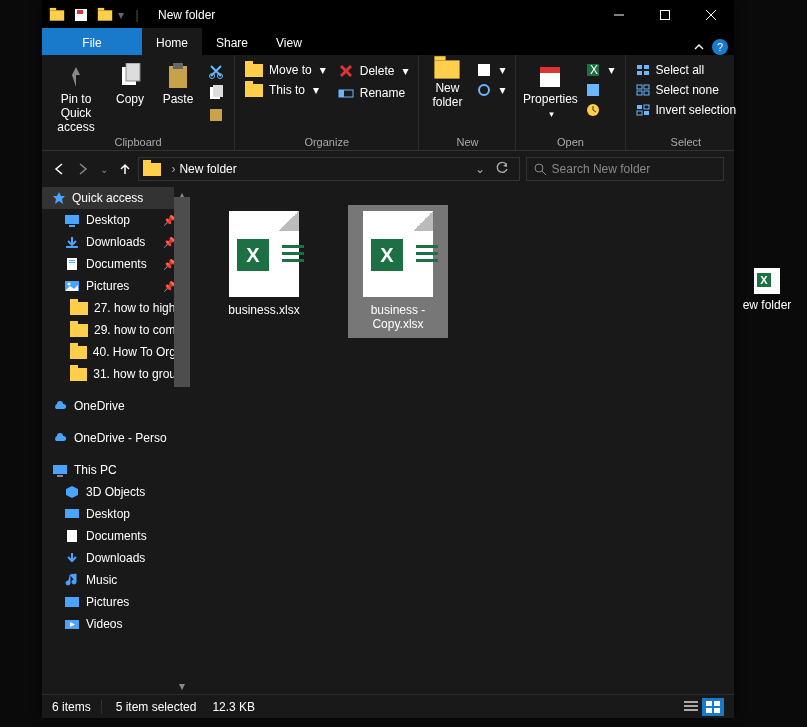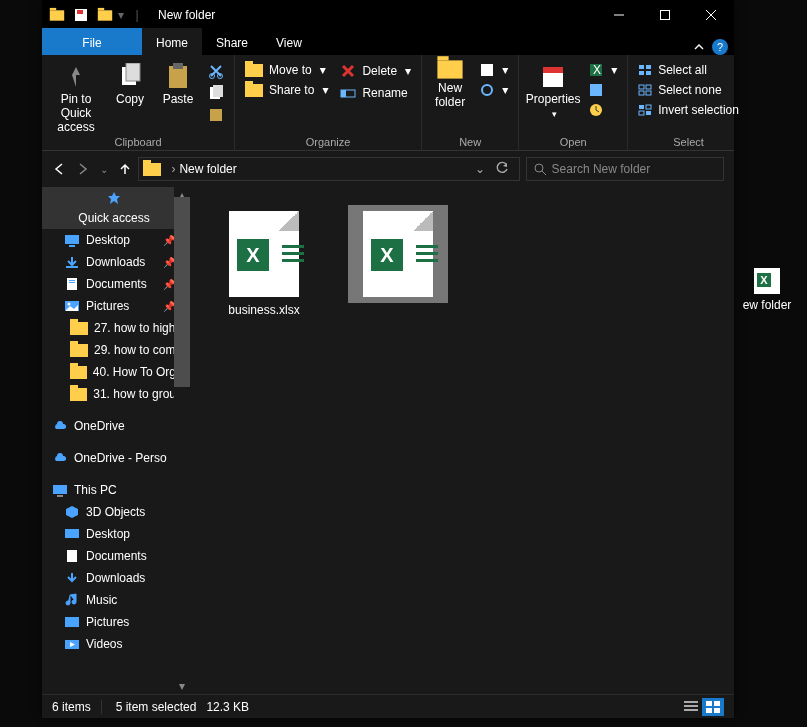--- a/index.html
+++ b/index.html
@@ -56,21 +56,21 @@
   
   .body { flex: 1; display: flex; overflow: hidden; }
   .sidebar-wrap { width: 148px; position: relative; }
   .sidebar { width: 140px; background: #191919; overflow: hidden; height:100%; }
   .sb-scroll-track { position:absolute; right:0; top:0; width:16px; height:100%; background:#191919; }
   .sb-scroll-thumb { position:absolute; right:0; top:10px; width:16px; height:190px; background:#4d4d4d; }
   .sb-arrow { position:absolute; right:0; width:16px; height:16px; display:flex; align-items:center; justify-content:center; color:#888; background:#191919; }
   .sb-item { display: flex; align-items: center; gap: 6px; padding: 4px 6px 4px 10px; font-size: 12px; white-space: nowrap; overflow: hidden; }
   .sb-item.indent1 { padding-left: 22px; }
   .sb-item.indent2 { padding-left: 28px; }
-  .sb-item.active { background: #333; flex-direction: column; }
+  .sb-item.active { background: #333; }
   .sb-item .pin { margin-left: auto; color:#888; font-size:10px; }
   .sb-sep { height: 10px; }
 
   .files { flex: 1; background: #191919; padding: 18px 24px; display: flex; gap: 34px; align-items: flex-start; }
   .file { width: 100px; display: flex; flex-direction: column; align-items: center; gap: 6px; padding: 6px; text-align: center; font-size: 12px; line-height: 1.2; }
   .file.selected { background: #777; }
   .file .name { word-wrap: break-word; }
   .excel-icon { width: 70px; height: 86px; background:#fff; position:relative; }
   .excel-icon::before { content:""; position:absolute; top:0; right:0; width:20px; height:20px; background:linear-gradient(135deg,#fff 50%,#bbb 50%); }
   .excel-badge { position:absolute; left:8px; top:28px; width:32px; height:32px; background:#1d7044; display:flex; align-items:center; justify-content:center; color:#fff; font-weight:bold; font-size:20px; font-family:Arial; }
@@ -212,21 +212,21 @@
     <div class="group">
       <div class="group-body">
         <div class="small-col">
           <div class="small-btn">
             <i class="ico-folder"></i>
             <span>Move to</span>
               <span class="caret">▾</span>
           </div>
           <div class="small-btn">
             <i class="ico-folder"></i>
-            <span>Share to</span>
+            <span>This to</span>
               <span class="caret">▾</span>
           </div>
         </div>
         <div class="small-col">
           <div class="small-btn">
             <svg width="16" height="16">
                 <line x1="3" y1="3" x2="13" y2="13" stroke="#d33" stroke-width="3"></line>
                 <line x1="13" y1="3" x2="3" y2="13" stroke="#d33" stroke-width="3"></line>
               </svg>
             <span>Delete</span>
@@ -524,28 +524,29 @@
       </div>
       <div class="file selected">
         <div class="excel-icon">
           <div class="excel-badge">X</div>
           <div class="excel-grid">
               <span></span>
               <span></span>
               <span></span>
             </div>
         </div>
+        <div class="name">business - Copy.xlsx</div>
       </div>
     </div>
   </div>
 
   <div class="status">
     <span class="seg">6 items</span>
     <span>5 item selected</span>
-    <span style="margin-left:6px">12.3 KB</span>
+    <span style="margin-left:12px">12.3 KB</span>
     <div class="views">
       <span>
           <svg width="14" height="12">
             <rect x="0" y="0" width="14" height="2" fill="#aaa"></rect>
             <rect x="0" y="4" width="14" height="2" fill="#aaa"></rect>
             <rect x="0" y="8" width="14" height="2" fill="#aaa"></rect>
           </svg>
         </span>
       <span class="active">
           <svg width="14" height="12">

